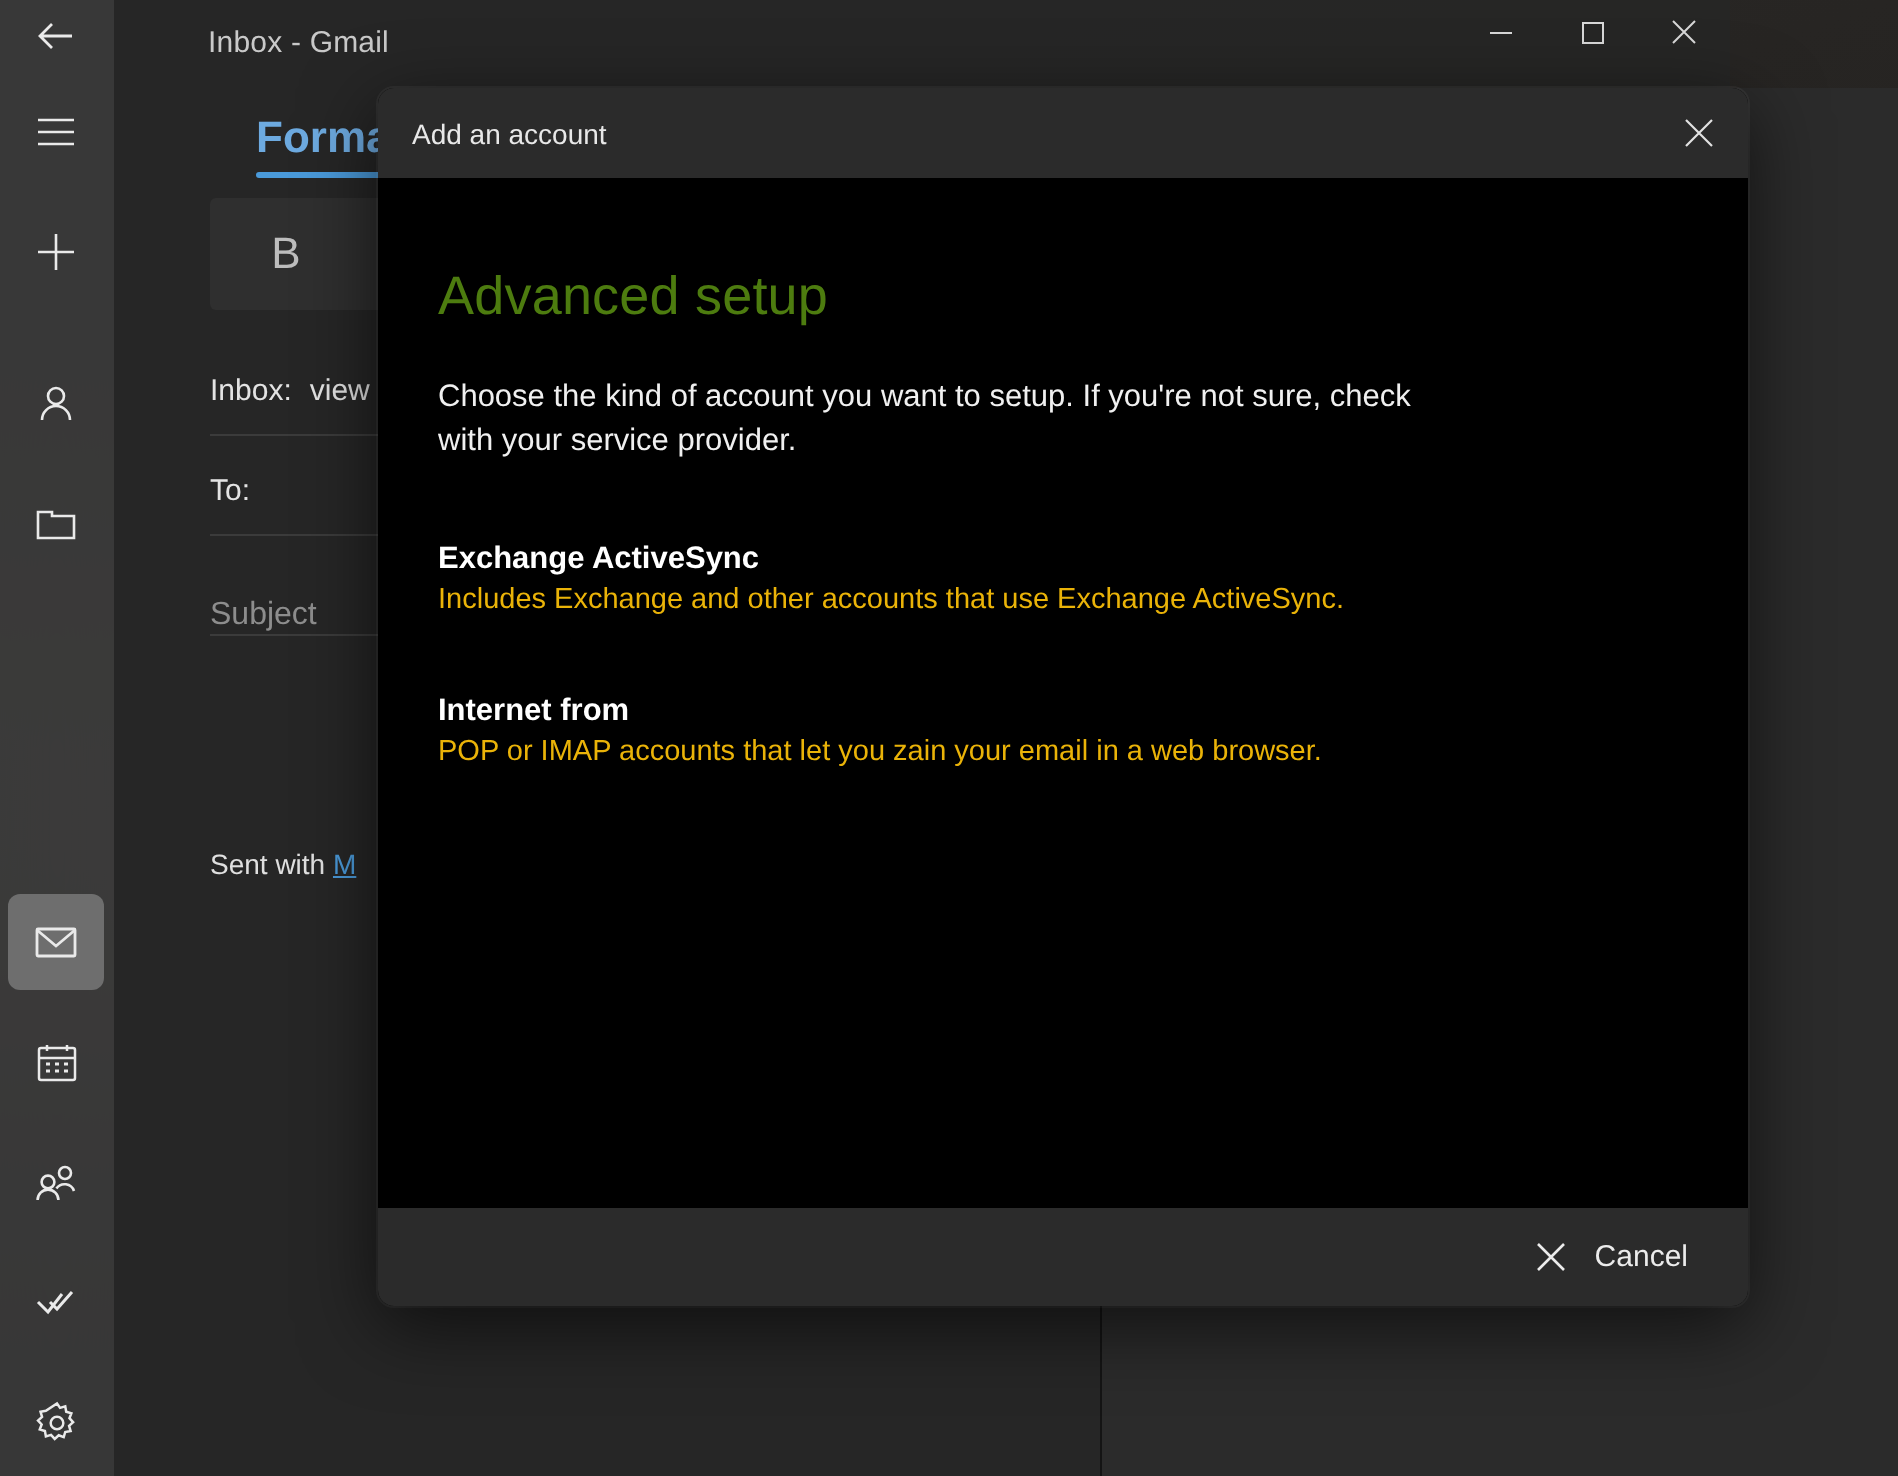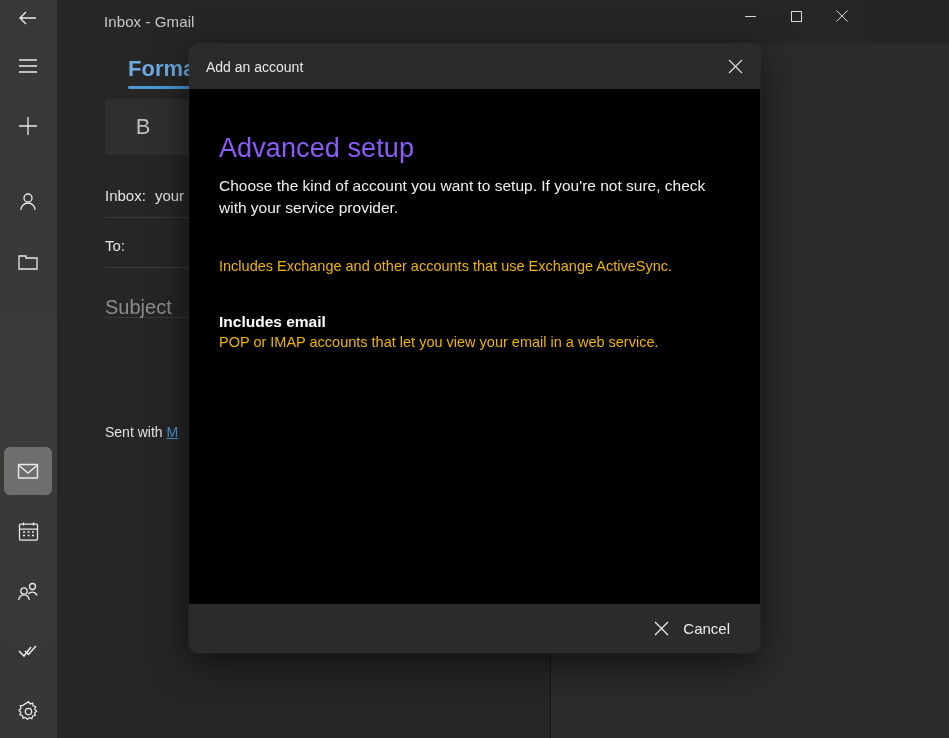--- a/index.html
+++ b/index.html
@@ -100,21 +100,21 @@
   .fmt-btn.italic { font-style: italic; font-family: "Liberation Serif", serif; color: #a9a9a9; }
 
   .field-row {
     position: absolute; left: 48px;
     width: 470px; height: 44px;
     border-bottom: 1px solid #3b3b3b;
     display: flex; align-items: center;
   }
   .field-label { font-size: 15px; color: #e3e3e3; margin-right: 9px; }
   .field-value { font-size: 15px; color: #e3e3e3; }
-  .field-placeholder { font-size: 20px; color: #8d8d8d; margin-top: 24px; }
+  .field-placeholder { font-size: 16px; color: #8d8d8d; margin-top: 24px; }
 
   .signature {
     position: absolute; left: 48px; top: 380px;
     font-size: 14px; color: #e0e0e0;
   }
   .signature a { color: #4a9ada; text-decoration: underline; }
 
   
   .settings {
     position: absolute; left: 551px; top: 44px;
@@ -140,21 +140,21 @@
     font-size: 15px; color: #b8b8b8; white-space: nowrap;
   }
   .settings-link {
     position: absolute; left: 190px; top: 408px;
     font-size: 15px; color: #b2b2b2; white-space: nowrap;
   }
 
   
   .dialog {
     position: absolute; left: 189px; top: 44px;
-    width: 571px; height: 609px;
+    width: 685px; height: 609px;
     z-index: 20;
     border-radius: 8px;
     background: #000;
     box-shadow: 0 10px 38px rgba(0,0,0,0.62), 0 0 0 1px rgba(255,255,255,0.055);
     overflow: hidden;
     display: flex; flex-direction: column;
   }
   .dlg-titlebar {
     height: 45px; flex: 0 0 45px;
     background: #2b2b2b;
@@ -167,22 +167,22 @@
     width: 45px; height: 45px; margin-right: 2px;
     display: flex; align-items: center; justify-content: center;
     color: #e2e2e2;
   }
   .dlg-body {
     flex: 1 1 auto;
     background: #000;
     padding: 44px 30px 0 30px;
   }
   .dlg-h1 {
-    font-size: 27px; color: #8b5cf6; font-weight: 400;
-    letter-spacing: .1px; margin-bottom: 11px;
+    font-size: 27px; color: #4d7c0f; font-weight: 400;
+    letter-spacing: .1px; margin-bottom: 24px;
   }
   .dlg-p {
     font-size: 15.5px; color: #f0f0f0; line-height: 22px;
     max-width: 505px;
   }
   .opt { margin-top: 39px; }
   .opt:first-of-type { margin-top: 48px; }
   .opt-title {
     font-size: 15.5px; color: #ffffff; font-weight: bold;
     margin-bottom: 3px;
@@ -222,21 +222,21 @@
       <div class="ribbon-underline"></div>
     </div>
 
     <div class="fmt-toolbar">
       <div class="fmt-btn">B</div>
       <div class="fmt-btn italic">I</div>
     </div>
 
     <div class="field-row" style="top:130px">
       <span class="field-label">Inbox:</span>
-      <span class="field-value">your</span>
+      <span class="field-value">view</span>
     </div>
 
     <div class="field-row" style="top:180px">
       <span class="field-label">To:</span>
       <span class="field-value"></span>
     </div>
 
     <div class="field-row" style="top:230px">
       <span class="field-placeholder">Subject</span>
     </div>
@@ -350,26 +350,27 @@
             <path d="M1 1 L14 14 M14 1 L1 14" stroke="currentColor" stroke-width="1.1"></path>
           </svg>
       </div>
     </div>
 
     <div class="dlg-body">
       <div class="dlg-h1">Advanced setup</div>
       <div class="dlg-p">Choose the kind of account you want to setup. If you're not sure, check with your service provider.</div>
 
       <div class="opt">
+        <div class="opt-title">Exchange ActiveSync</div>
         <div class="opt-desc">Includes Exchange and other accounts that use Exchange ActiveSync.</div>
       </div>
 
       <div class="opt">
-        <div class="opt-title">Includes email</div>
-        <div class="opt-desc">POP or IMAP accounts that let you view your email in a web service.</div>
+        <div class="opt-title">Internet from</div>
+        <div class="opt-desc">POP or IMAP accounts that let you zain your email in a web browser.</div>
       </div>
     </div>
 
     <div class="dlg-footer">
       <div class="cancel-btn">
         <span>
           <svg width="15" height="15" viewBox="0 0 15 15" style="display:block">
               <path d="M1 1 L14 14 M14 1 L1 14" stroke="currentColor" stroke-width="1.3"></path>
             </svg>
         </span>

